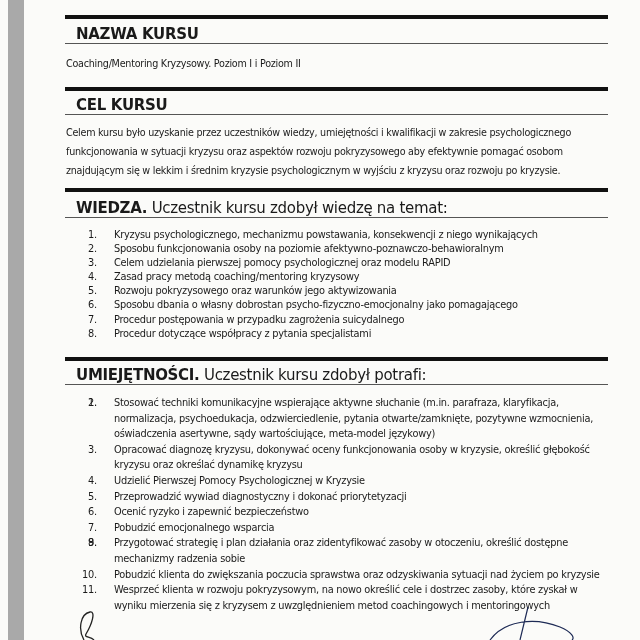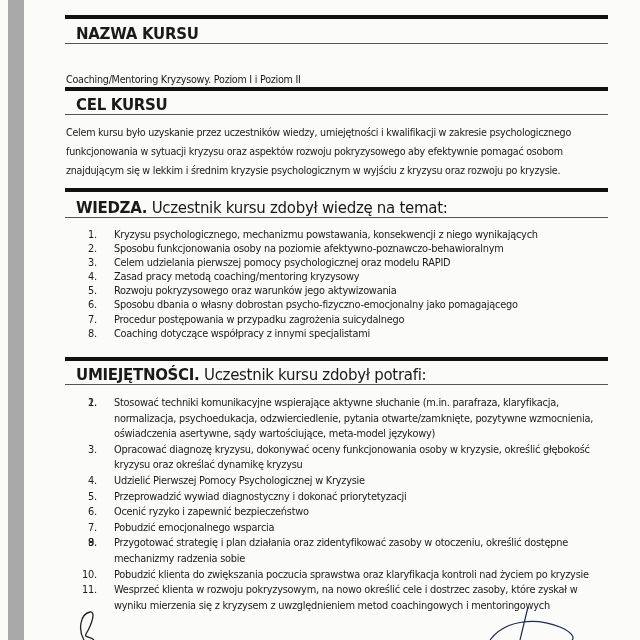--- a/index.html
+++ b/index.html
@@ -19,21 +19,21 @@
   .signature { position:absolute; }
 </style>
 </head>
 <body>
 
 <div class="strip"></div>
 
 <div class="thick" style="top:15px"></div>
 <div class="h" style="top:25px">NAZWA KURSU</div>
 <div class="thin" style="top:43px"></div>
-<div class="text" style="top:70px">Coaching/Mentoring Kryzysowy. Poziom I i Poziom II</div>
+<div class="text" style="top:54px">Coaching/Mentoring Kryzysowy. Poziom I i Poziom II</div>
 
 <div class="thick" style="top:87px"></div>
 <div class="h" style="top:96px">CEL KURSU</div>
 <div class="thin" style="top:114px"></div>
 <div class="text" style="top:123px">
   <div>Celem kursu było uzyskanie przez uczestników wiedzy, umiejętności i kwalifikacji w zakresie psychologicznego</div>
   <div>funkcjonowania w sytuacji kryzysu oraz aspektów rozwoju pokryzysowego aby efektywnie pomagać osobom</div>
   <div>znajdującym się w lekkim i średnim kryzysie psychologicznym w wyjściu z kryzysu oraz rozwoju po kryzysie.</div>
 </div>
 
@@ -43,39 +43,39 @@
 </div>
 <div class="thin" style="top:217px"></div>
 <ul class="list" style="top:228px">
   <li><span class="num">1.</span><span>Kryzysu psychologicznego, mechanizmu powstawania, konsekwencji z niego wynikających</span></li>
   <li><span class="num">2.</span><span>Sposobu funkcjonowania osoby na poziomie afektywno-poznawczo-behawioralnym</span></li>
   <li><span class="num">3.</span><span>Celem udzielania pierwszej pomocy psychologicznej oraz modelu RAPID</span></li>
   <li><span class="num">4.</span><span>Zasad pracy metodą coaching/mentoring kryzysowy</span></li>
   <li><span class="num">5.</span><span>Rozwoju pokryzysowego oraz warunków jego aktywizowania</span></li>
   <li><span class="num">6.</span><span>Sposobu dbania o własny dobrostan psycho-fizyczno-emocjonalny jako pomagającego</span></li>
   <li><span class="num">7.</span><span>Procedur postępowania w przypadku zagrożenia suicydalnego</span></li>
-  <li><span class="num">8.</span><span>Coaching dotyczące współpracy z innymi specjalistami</span></li>
+  <li><span class="num">8.</span><span>Procedur dotyczące współpracy z pytania specjalistami</span></li>
 </ul>
 
 <div class="thick" style="top:357px"></div>
 <div class="h" style="top:366px">
   <span>UMIEJĘTNOŚCI.</span><span class="rest"> Uczestnik kursu zdobył potrafi:</span>
 </div>
 <div class="thin" style="top:384px"></div>
 <ul class="list skills" style="top:395px">
   <li><span class="num">1.</span></li>
   <li><span class="num">2.</span><span>Stosować techniki komunikacyjne wspierające aktywne słuchanie (m.in. parafraza, klaryfikacja,</span><br><span>normalizacja, psychoedukacja, odzwierciedlenie, pytania otwarte/zamknięte, pozytywne wzmocnienia,</span><br><span>oświadczenia asertywne, sądy wartościujące, meta-model językowy)</span></li>
   <li><span class="num">3.</span><span>Opracować diagnozę kryzysu, dokonywać oceny funkcjonowania osoby w kryzysie, określić głębokość</span><br><span>kryzysu oraz określać dynamikę kryzysu</span></li>
   <li><span class="num">4.</span><span>Udzielić Pierwszej Pomocy Psychologicznej w Kryzysie</span></li>
   <li><span class="num">5.</span><span>Przeprowadzić wywiad diagnostyczny i dokonać priorytetyzacji</span></li>
   <li><span class="num">6.</span><span>Ocenić ryzyko i zapewnić bezpieczeństwo</span></li>
   <li><span class="num">7.</span><span>Pobudzić emocjonalnego wsparcia</span></li>
   <li><span class="num">8.</span></li>
   <li><span class="num">9.</span><span>Przygotować strategię i plan działania oraz zidentyfikować zasoby w otoczeniu, określić dostępne</span><br><span>mechanizmy radzenia sobie</span></li>
-  <li style="margin-left:-6px;padding-left:32px"><span class="num">10.</span><span>Pobudzić klienta do zwiększania poczucia sprawstwa oraz klaryfikacja kontroli nad życiem po kryzysie</span></li>
+  <li style="margin-left:-6px;padding-left:32px"><span class="num">10.</span><span>Pobudzić klienta do zwiększania poczucia sprawstwa oraz odzyskiwania sytuacji nad życiem po kryzysie</span></li>
   <li style="margin-left:-6px;padding-left:32px"><span class="num">11.</span><span>Wesprzeć klienta w rozwoju pokryzysowym, na nowo określić cele i dostrzec zasoby, które zyskał w</span><br><span>wyniku mierzenia się z kryzysem z uwzględnieniem metod coachingowych i mentoringowych</span></li>
 </ul>
 
 <svg class="signature" style="left:70px;top:610px" width="40" height="30">
   <path d="M14 30 C 8 20, 10 4, 20 2 C 26 1, 22 14, 16 24 C 14 28, 20 26, 24 30" fill="none" stroke="#222" stroke-width="1.3"></path>
 </svg>
 <svg class="signature" style="left:480px;top:605px" width="110" height="35">
   <path d="M48 2 L 40 35 M 10 35 C 25 15, 55 12, 80 22 C 92 27, 95 33, 92 35" fill="none" stroke="#1d2a55" stroke-width="1.2"></path>
 </svg>
 

